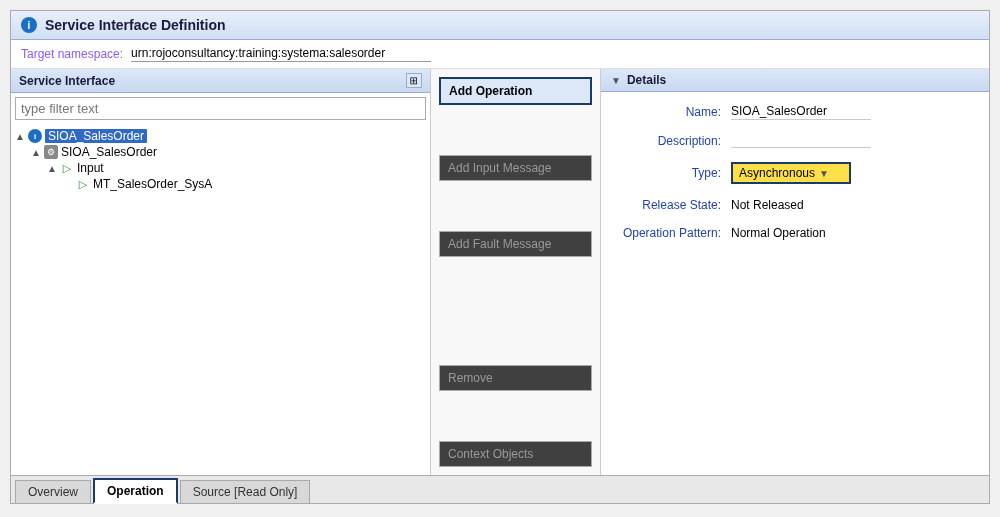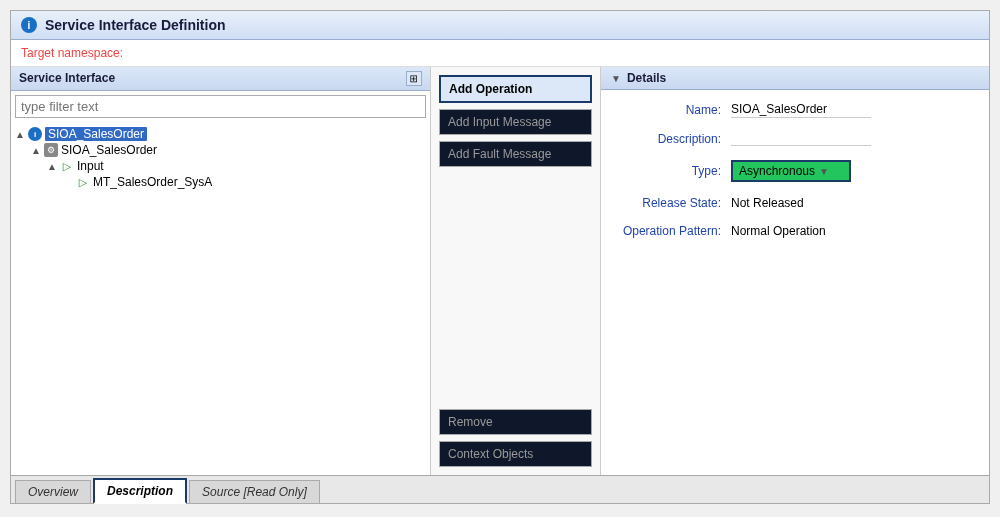--- a/index.html
+++ b/index.html
@@ -47,21 +47,21 @@
       color: #1a1a3a;
     }
     .namespace-row {
       padding: 6px 10px;
       display: flex;
       align-items: center;
       gap: 8px;
       border-bottom: 1px solid #ddd;
     }
     .namespace-label {
-      color: #ef4444;
+      color: #8b5cf6;
       font-size: 12px;
       white-space: nowrap;
     }
     .namespace-value {
       font-size: 12px;
       color: #000;
       border-bottom: 1px solid #999;
       min-width: 300px;
       padding-bottom: 1px;
     }
@@ -77,21 +77,21 @@
       flex-direction: column;
     }
     .section-header {
       background: linear-gradient(to bottom, #dce8f8, #c8d8f0);
       border-bottom: 1px solid #9aaccc;
       padding: 4px 8px;
       font-weight: bold;
       color: #1a1a3a;
       font-size: 12px;
       display: flex;
-      align-items: flex-start;
+      align-items: center;
       justify-content: space-between;
     }
     .section-header-btn {
       background: #dce8f8;
       border: 1px solid #9aaccc;
       cursor: pointer;
       padding: 1px 3px;
       font-size: 10px;
     }
     .filter-input {
@@ -182,22 +182,23 @@
       padding: 5px 8px;
       font-size: 12px;
       border: 1px solid #aaa;
       background: #e8e8e8;
       cursor: pointer;
       text-align: left;
       color: #333;
     }
     .mid-btn:disabled, .mid-btn.disabled {
       color: #999;
-      background: #0f172a;
+      background: #404040;
       cursor: default;
+      margin-top: 44px;
     }
     .mid-btn.primary {
       background: #dce8f8;
       border: 2px solid #1a3a6a;
       font-weight: bold;
       color: #000;
     }
     .mid-btn-spacer { flex: 1; }
     .right-panel {
       flex: 1;
@@ -245,21 +246,21 @@
     }
     .detail-value-empty {
       min-width: 140px;
       border-bottom: 1px solid #ccc;
       height: 14px;
     }
     .detail-value-bordered {
       border: 2px solid #1a3a6a;
       padding: 2px 6px;
       font-size: 12px;
-      background: #22c55e;
+      background: #fde047;
       display: flex;
       align-items: center;
       gap: 4px;
       min-width: 120px;
     }
     .detail-value-plain {
       font-size: 12px;
       color: #000;
     }
     .dropdown-arrow {
@@ -276,21 +277,20 @@
     }
     .tab {
       padding: 4px 12px;
       font-size: 12px;
       border: 1px solid #aaa;
       border-bottom: none;
       background: #d8d8d8;
       cursor: pointer;
       margin-right: 2px;
       color: #333;
-      font-style: italic;
     }
     .tab.active {
       background: #fff;
       border: 2px solid #1a3a6a;
       border-bottom: 2px solid #fff;
       font-weight: bold;
       margin-bottom: -1px;
       color: #000;
     }
   </style>
@@ -299,20 +299,21 @@
 
 <div class="main-container">
 
   <div class="title-bar">
     <span class="title-icon">i</span>
     <span class="title-text">Service Interface Definition</span>
   </div>
 
   <div class="namespace-row">
     <span class="namespace-label">Target namespace:</span>
+    <span class="namespace-value">urn:rojoconsultancy:training:systema:salesorder</span>
   </div>
 
   <div class="content-area">
 
     <div class="left-panel">
       <div class="section-header">
         <span>Service Interface</span>
         <button class="section-header-btn">⊞</button>
       </div>
       <input class="filter-input" type="text" placeholder="type filter text" style="">
@@ -387,16 +388,16 @@
         <div class="detail-row">
           <span class="detail-label">Operation Pattern:</span>
           <span class="detail-value-plain">Normal Operation</span>
         </div>
       </div>
     </div>
   </div>
 
   <div class="bottom-tabs">
     <div class="tab">Overview</div>
-    <div class="tab active">Description</div>
+    <div class="tab active">Operation</div>
     <div class="tab">Source [Read Only]</div>
   </div>
 </div>
 
 </body></html>

